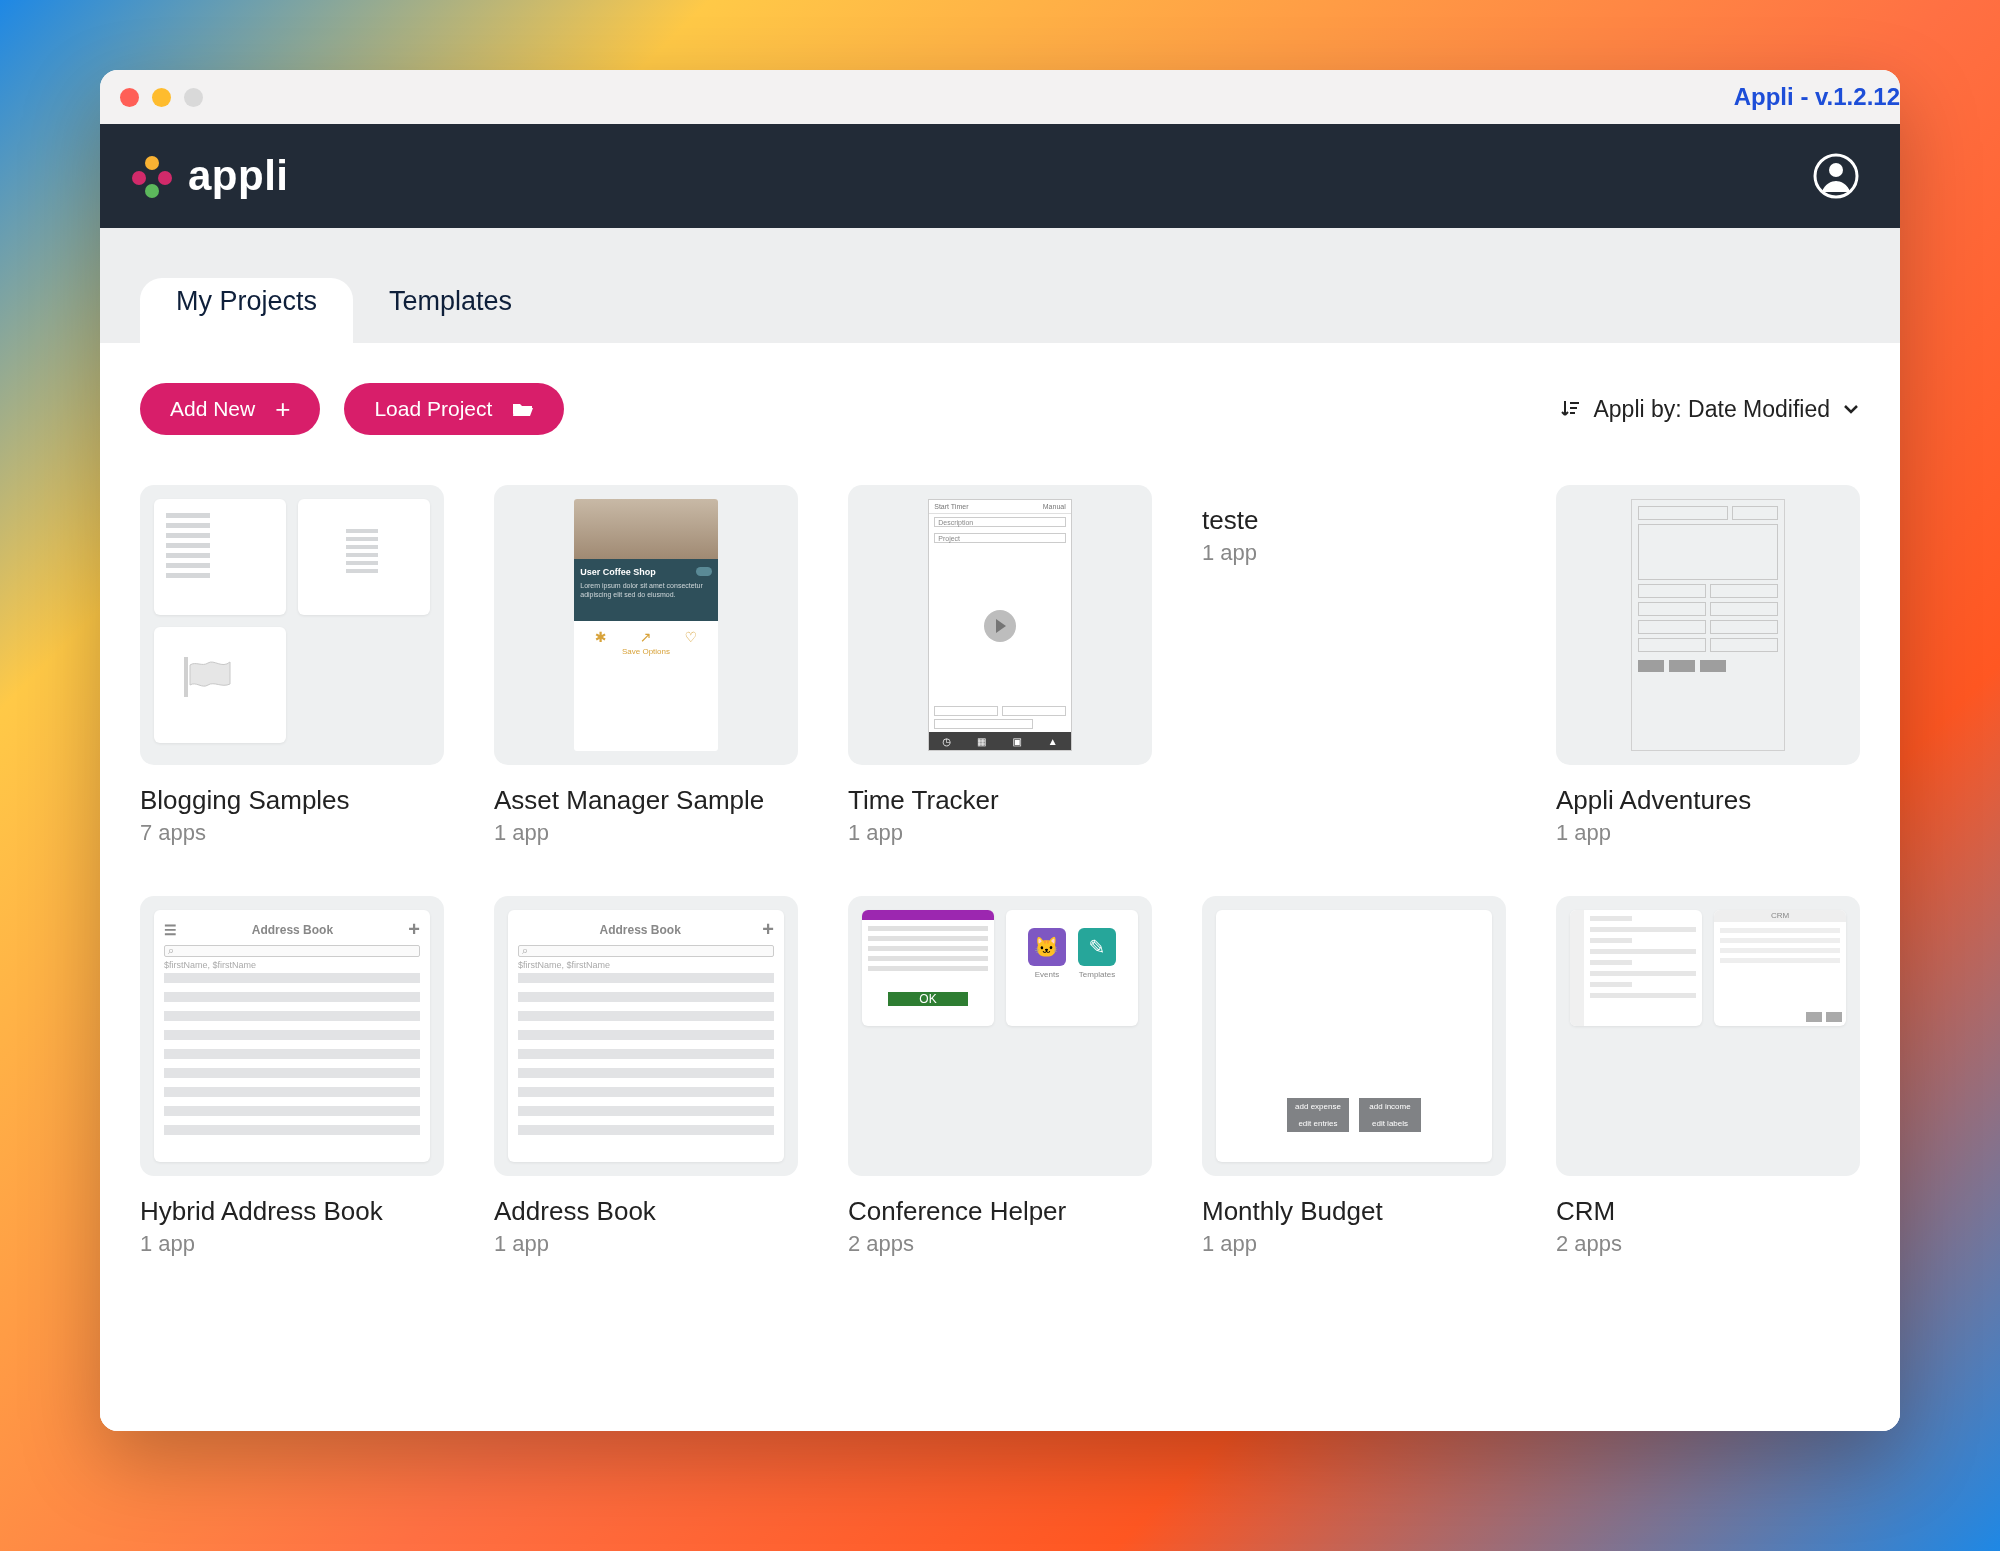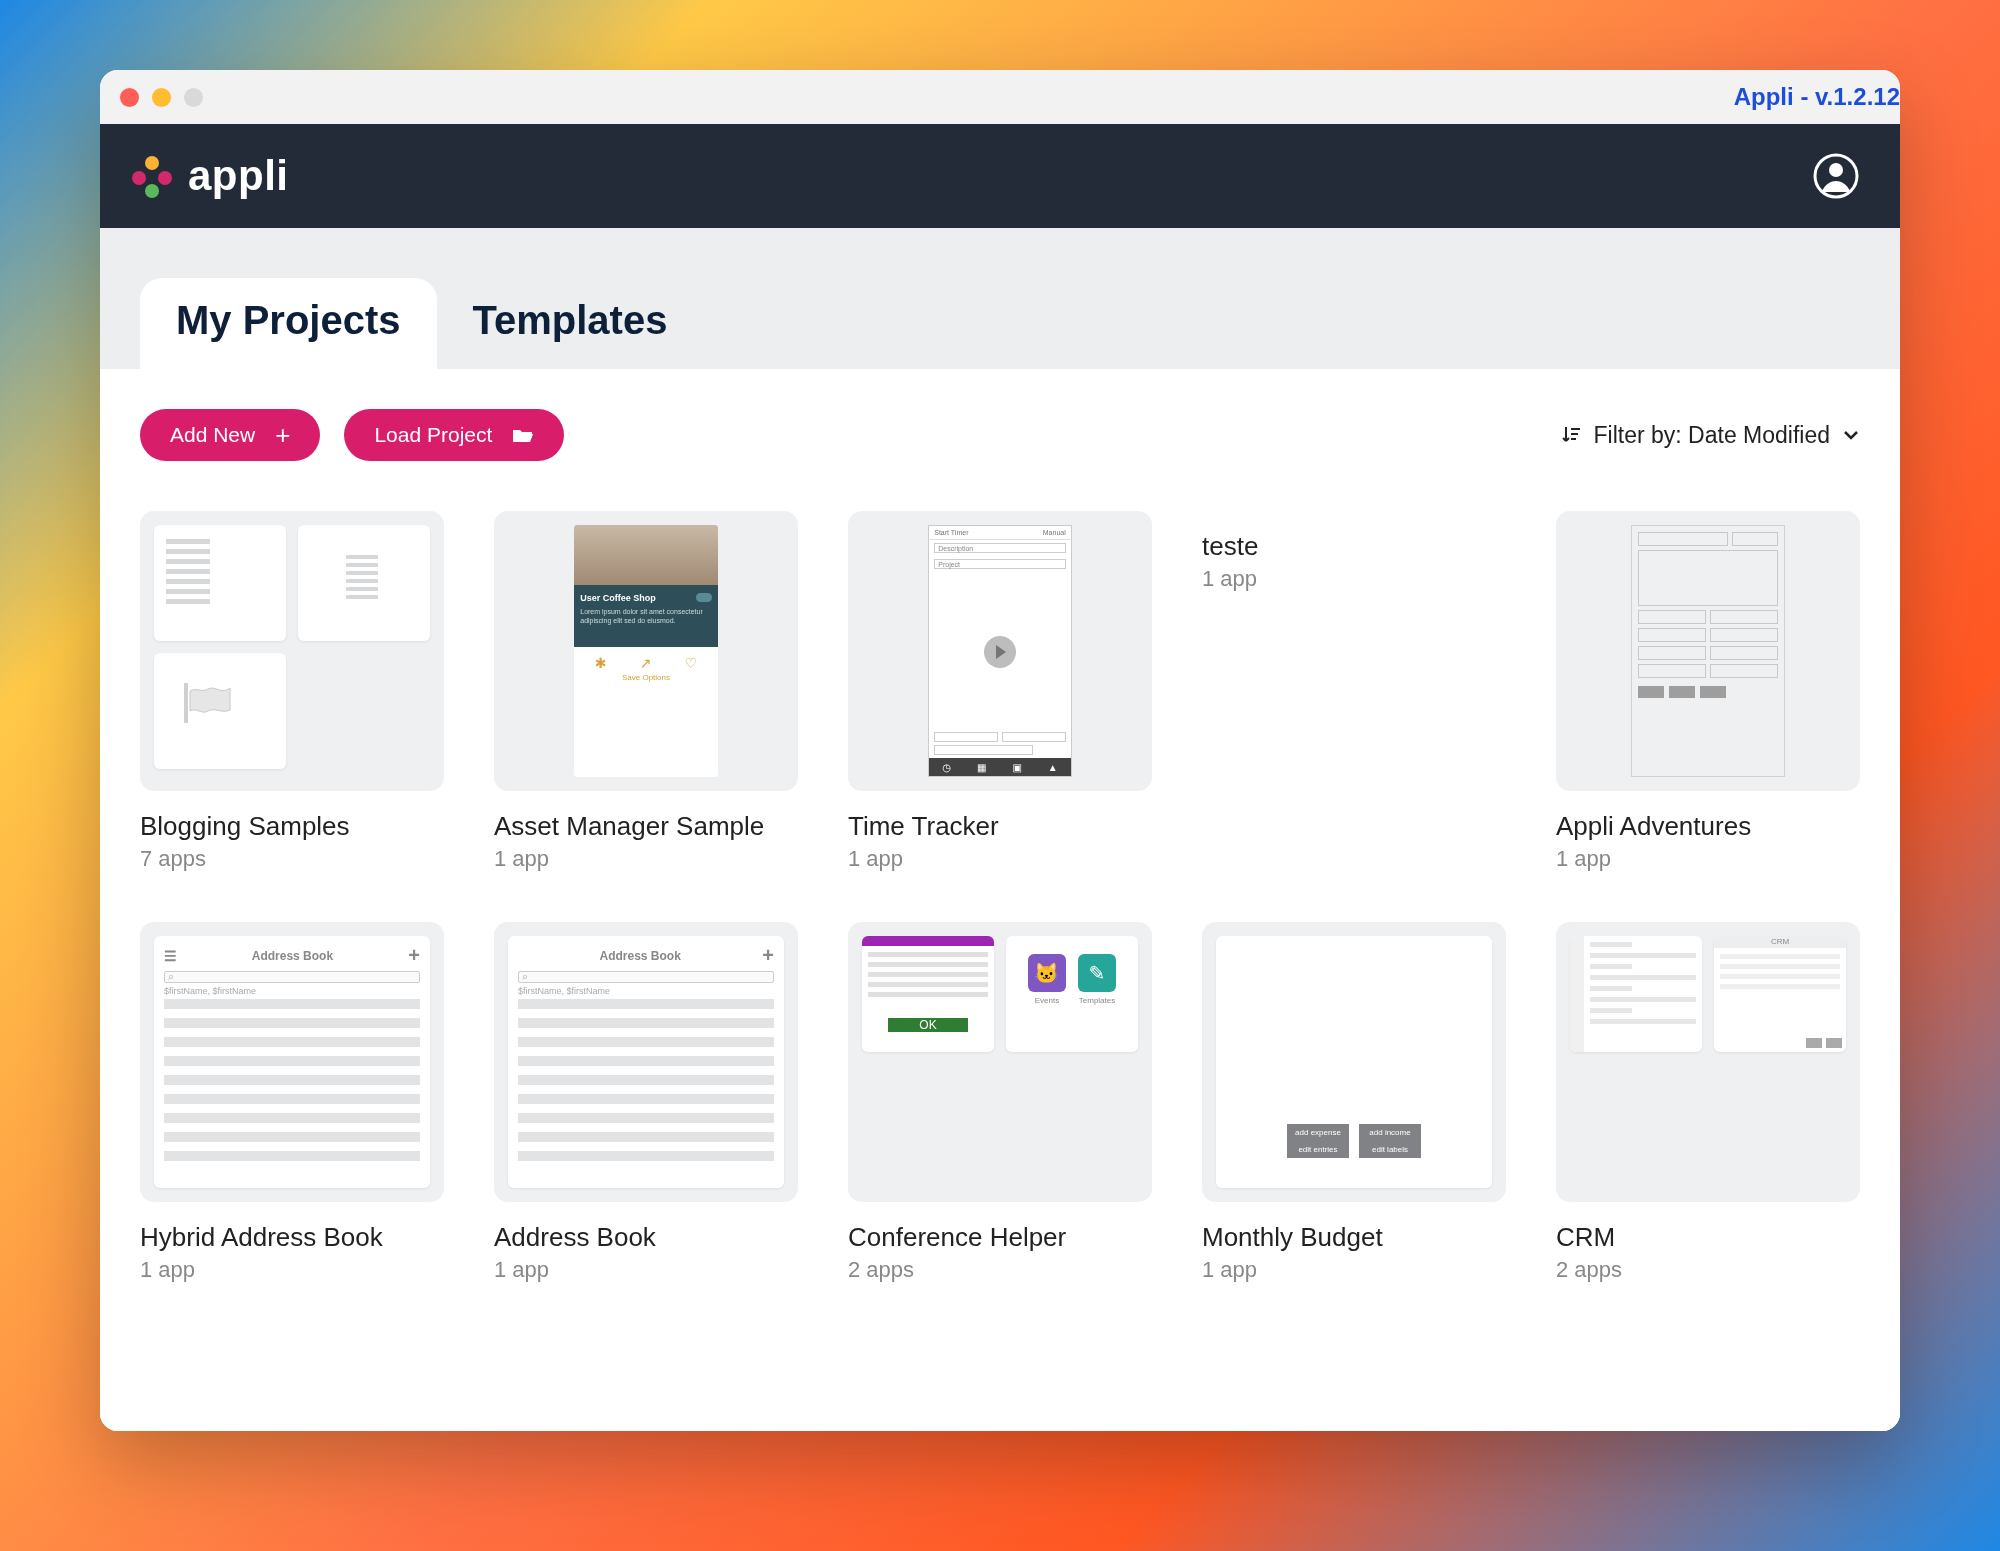--- a/index.html
+++ b/index.html
@@ -52,23 +52,23 @@
 .logo-mark .dot { position: absolute; width: 14px; height: 14px; border-radius: 50%; }
 .logo-mark .d1 { background: #f9b233; top: 2px; left: 15px; }
 .logo-mark .d2 { background: #d12a6a; top: 17px; left: 2px; }
 .logo-mark .d3 { background: #d12a6a; top: 17px; left: 28px; }
 .logo-mark .d4 { background: #5cb85c; top: 30px; left: 15px; }
 .logo-text { color: #fff; font-size: 42px; font-weight: 700; letter-spacing: .5px; }
 .user-icon svg { display: block; }
 .content { background: #edeeef; flex: 1; display: flex; flex-direction: column; }
 .tabs { display: flex; padding: 50px 0 0 40px; gap: 0; }
 .tab {
-  padding: 20px 36px 26px;
-  font-size: 40px;
-  font-weight: 700;
+  padding: 8px 36px 26px;
+  font-size: 27px;
+  font-weight: 400;
   color: #0e1f3a;
   cursor: pointer;
 }
 .tab.active {
   background: #fff;
   border-radius: 22px 22px 0 0;
 }
 .panel {
   background: #fff;
   flex: 1;
@@ -270,21 +270,21 @@
             </span>
           </button>
         </div>
         <div class="filter">
           <span class="sort-icon">
             <svg width="22" height="22" viewBox="0 0 22 22">
                 <path d="M6 3v14m0 0l-3-3m3 3l3-3" stroke="#222" stroke-width="2" fill="none"></path>
                 <path d="M11 5h9M11 10h7M11 15h5" stroke="#222" stroke-width="2"></path>
               </svg>
           </span>
-          <span>Filter by: Date Modified</span>
+          <span>Appli by: Date Modified</span>
           <span class="chev">
             <svg width="18" height="18" viewBox="0 0 18 18">
                 <path d="M3 6l6 6 6-6" stroke="#222" stroke-width="2.5" fill="none"></path>
               </svg>
           </span>
         </div>
       </div>
 
       <div class="grid">
 

